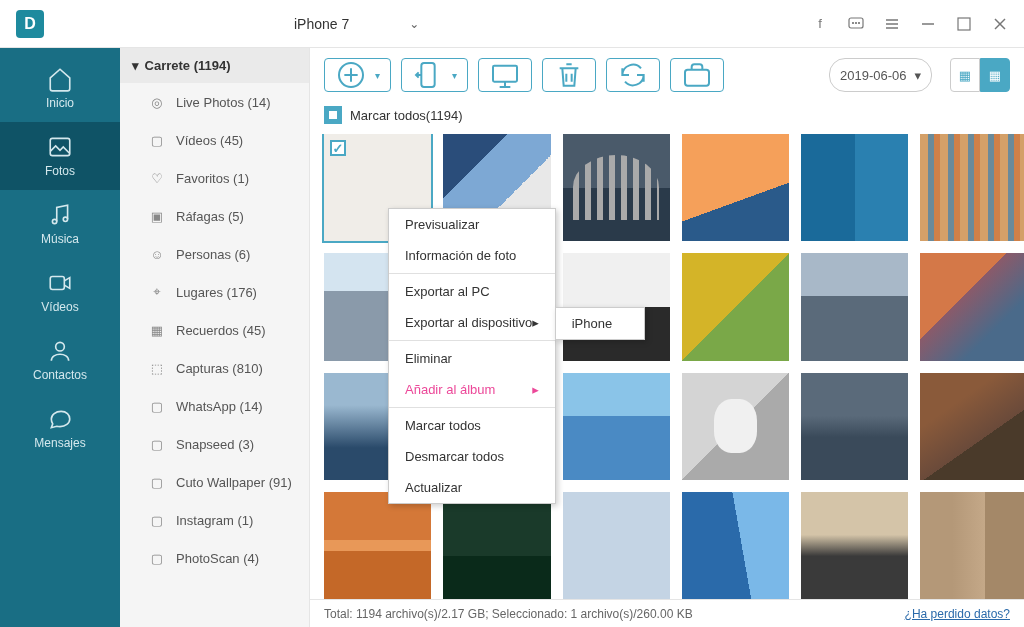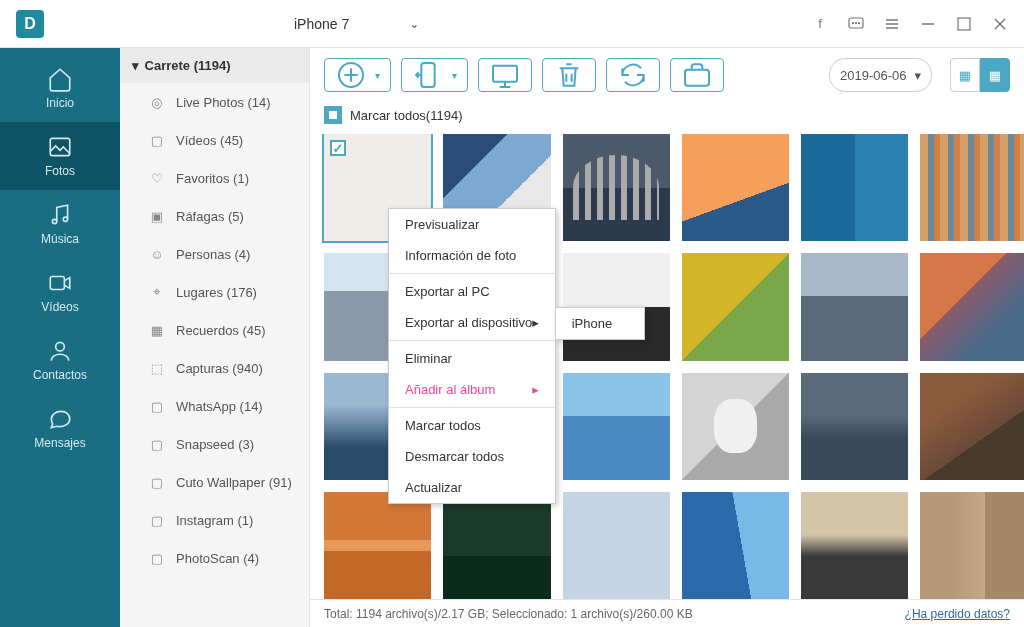--- a/index.html
+++ b/index.html
@@ -197,33 +197,33 @@
     <div class="tree-item">
         <span class="tree-icon">♡</span>
         <span>Favoritos (1)</span>
       </div>
     <div class="tree-item">
         <span class="tree-icon">▣</span>
         <span>Ráfagas (5)</span>
       </div>
     <div class="tree-item">
         <span class="tree-icon">☺</span>
-        <span>Personas (4)</span>
+        <span>Personas (6)</span>
       </div>
     <div class="tree-item">
         <span class="tree-icon">⌖</span>
         <span>Lugares (176)</span>
       </div>
     <div class="tree-item">
         <span class="tree-icon">▦</span>
         <span>Recuerdos (45)</span>
       </div>
     <div class="tree-item">
         <span class="tree-icon">⬚</span>
-        <span>Capturas (940)</span>
+        <span>Capturas (810)</span>
       </div>
     <div class="tree-item">
         <span class="tree-icon">▢</span>
         <span>WhatsApp (14)</span>
       </div>
     <div class="tree-item">
         <span class="tree-icon">▢</span>
         <span>Snapseed (3)</span>
       </div>
     <div class="tree-item">

